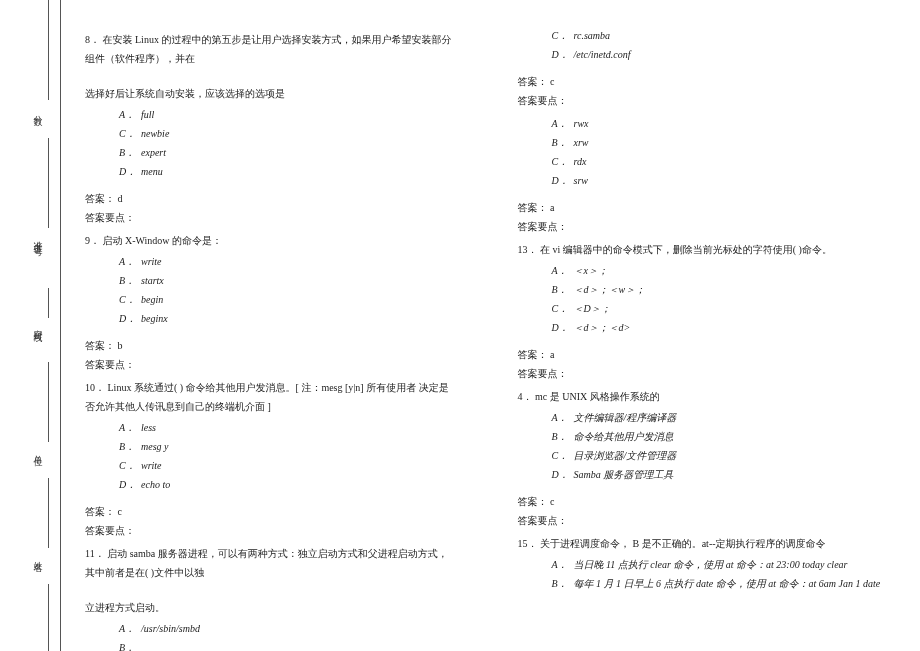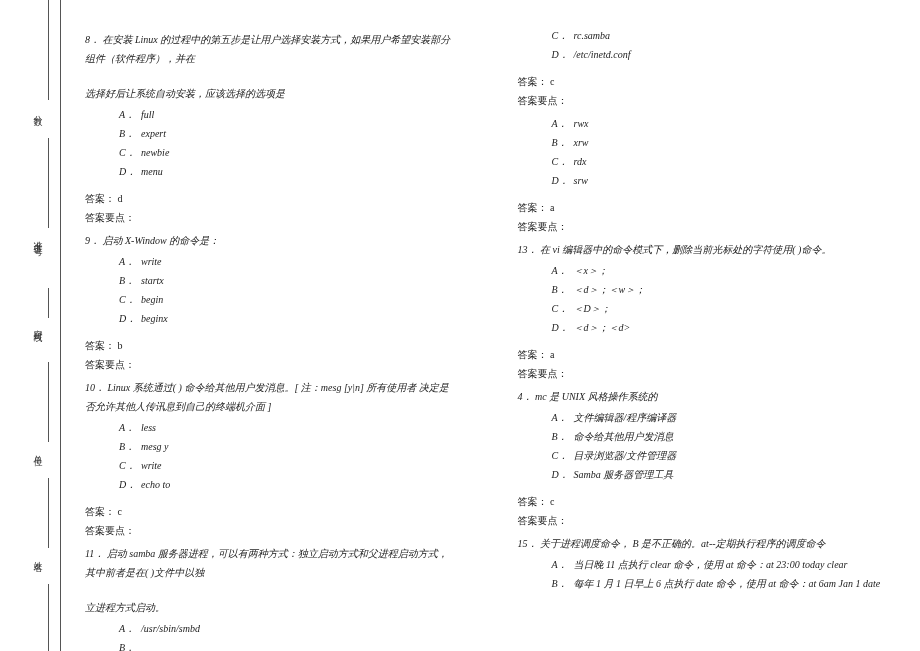--- a/index.html
+++ b/index.html
@@ -52,21 +52,21 @@
     top: 26px;
     right: 30px;
     bottom: 20px;
     display: flex;
     gap: 60px;
   }
   .col {
     flex: 1;
     line-height: 1.9;
   }
-  .qtext { margin-top: 4px; margin-bottom: 2px; font-style: italic; }
+  .qtext { margin-top: 4px; margin-bottom: 2px; }
   .opts { padding-left: 34px; font-style: italic; }
   .opt { display: block; }
   .opt .lab { display: inline-block; width: 22px; }
   .ans { }
   .pts { margin-bottom: 4px; }
 </style>
 </head>
 <body>
 
 <div class="margin-rail">
@@ -86,22 +86,22 @@
 </div>
 
 <div class="page">
 
   <div class="col">
     <div class="qtext">8．  在安装 Linux 的过程中的第五步是让用户选择安装方式，如果用户希望安装部分组件（软件程序），并在</div>
     <div style="height:10px"></div>
     <div class="qtext">选择好后让系统自动安装，应该选择的选项是</div>
     <div class="opts">
       <span class="opt"><span class="lab">A．</span><span>full</span></span>
+      <span class="opt"><span class="lab">C．</span><span>newbie</span></span>
       <span class="opt"><span class="lab">B．</span><span>expert</span></span>
-      <span class="opt"><span class="lab">C．</span><span>newbie</span></span>
       <span class="opt"><span class="lab">D．</span><span>menu</span></span>
     </div>
     <div style="height:8px"></div>
     <div class="ans">答案： d</div>
     <div class="pts">答案要点：</div>
 
     <div class="qtext">9．  启动 X-Window 的命令是：</div>
     <div class="opts">
       <span class="opt"><span class="lab">A．</span><span>write</span></span>
       <span class="opt"><span class="lab">B．</span><span>startx</span></span>

